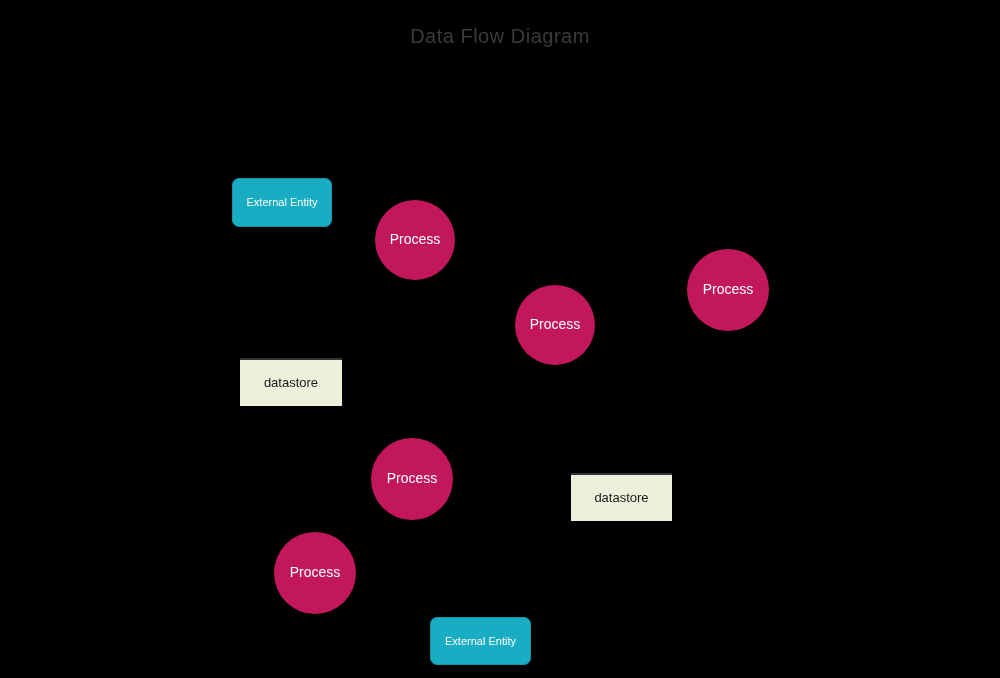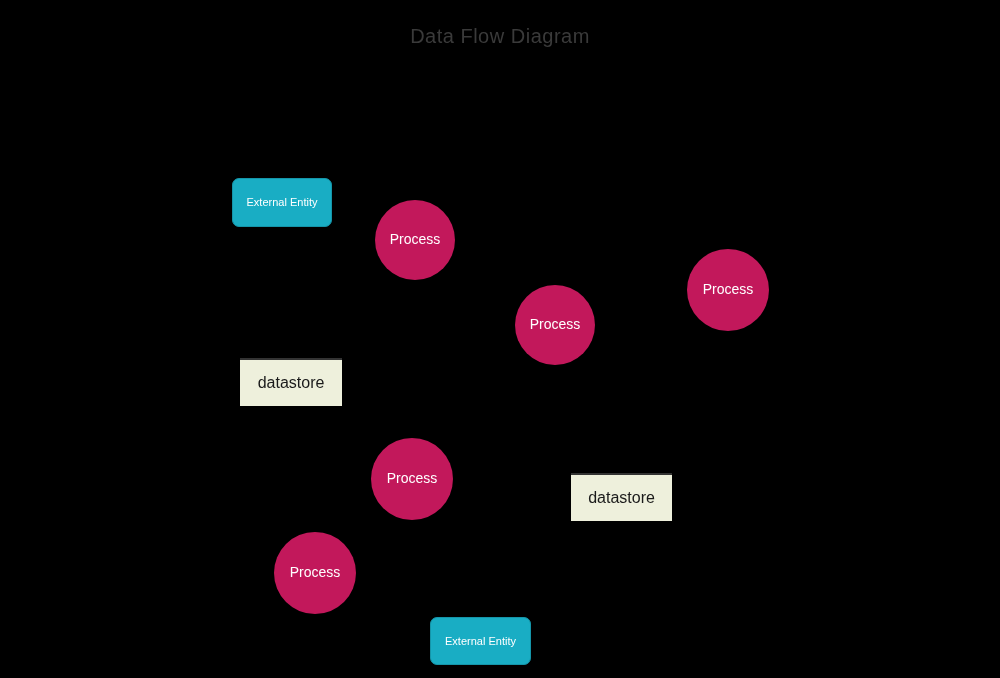--- a/index.html
+++ b/index.html
@@ -48,21 +48,21 @@
   .process {
     background: var(--process-fill, #c2185b);
     border-radius: 50%;
     color: var(--label-light, #ffffff);
     font-size: 14px;
   }
   .datastore {
     background: var(--ds-fill, #eef0dc);
     border-top: 2px solid var(--ds-border, #333333);
     color: var(--label-dark, #1a1a1a);
-    font-size: 16px;
+    font-size: 13px;
     text-align: center;
   }
 </style>
 </head>
 <body>
 
 <div class="canvas" style="--bg: #000000; --title-color: #3a3a3a; --ee-fill: #19adc4; --ee-border: #1595a9; --process-fill: #c2185b; --ds-fill: #eef0dc; --ds-border: #333333; --label-light: #ffffff; --label-dark: #1a1a1a;">
   <div class="diagram-title">Data Flow Diagram</div>
   <div id="nodes-layer">
       <div class="node external-entity" style="left: 232px; top: 178px; width: 100px; height: 49px;">

